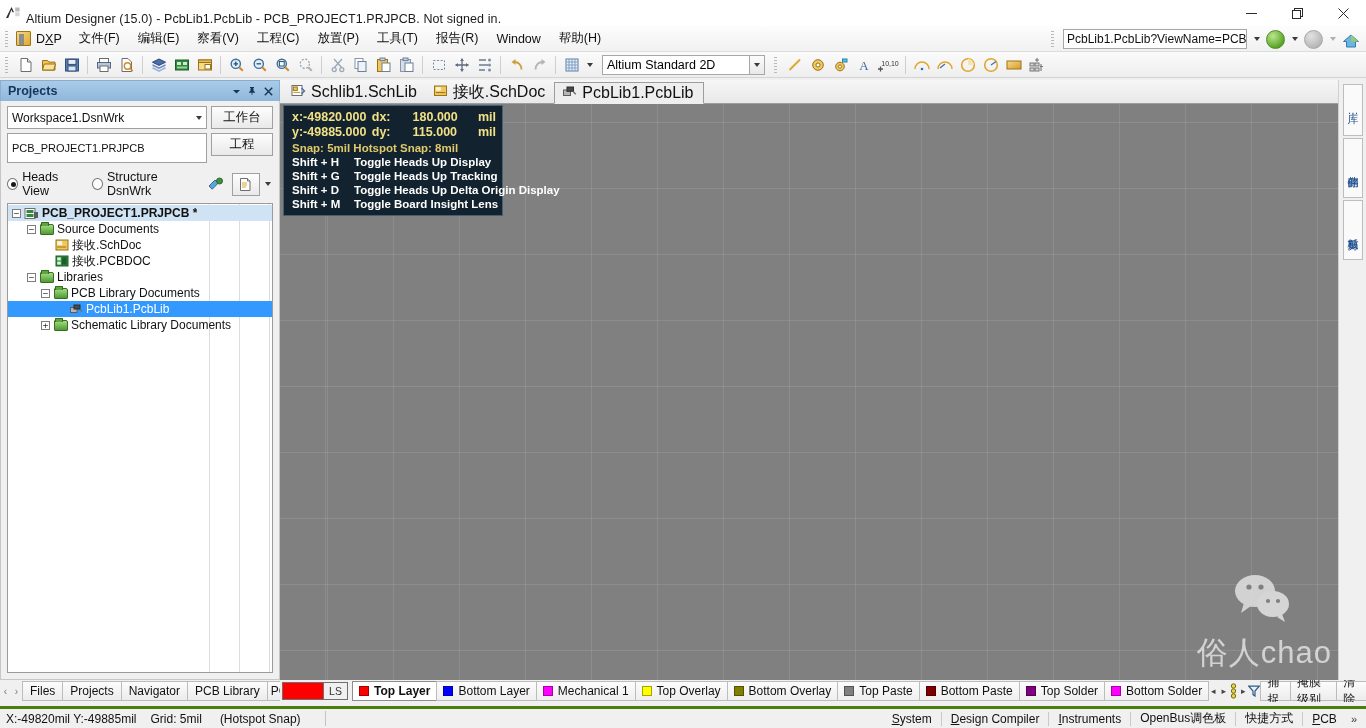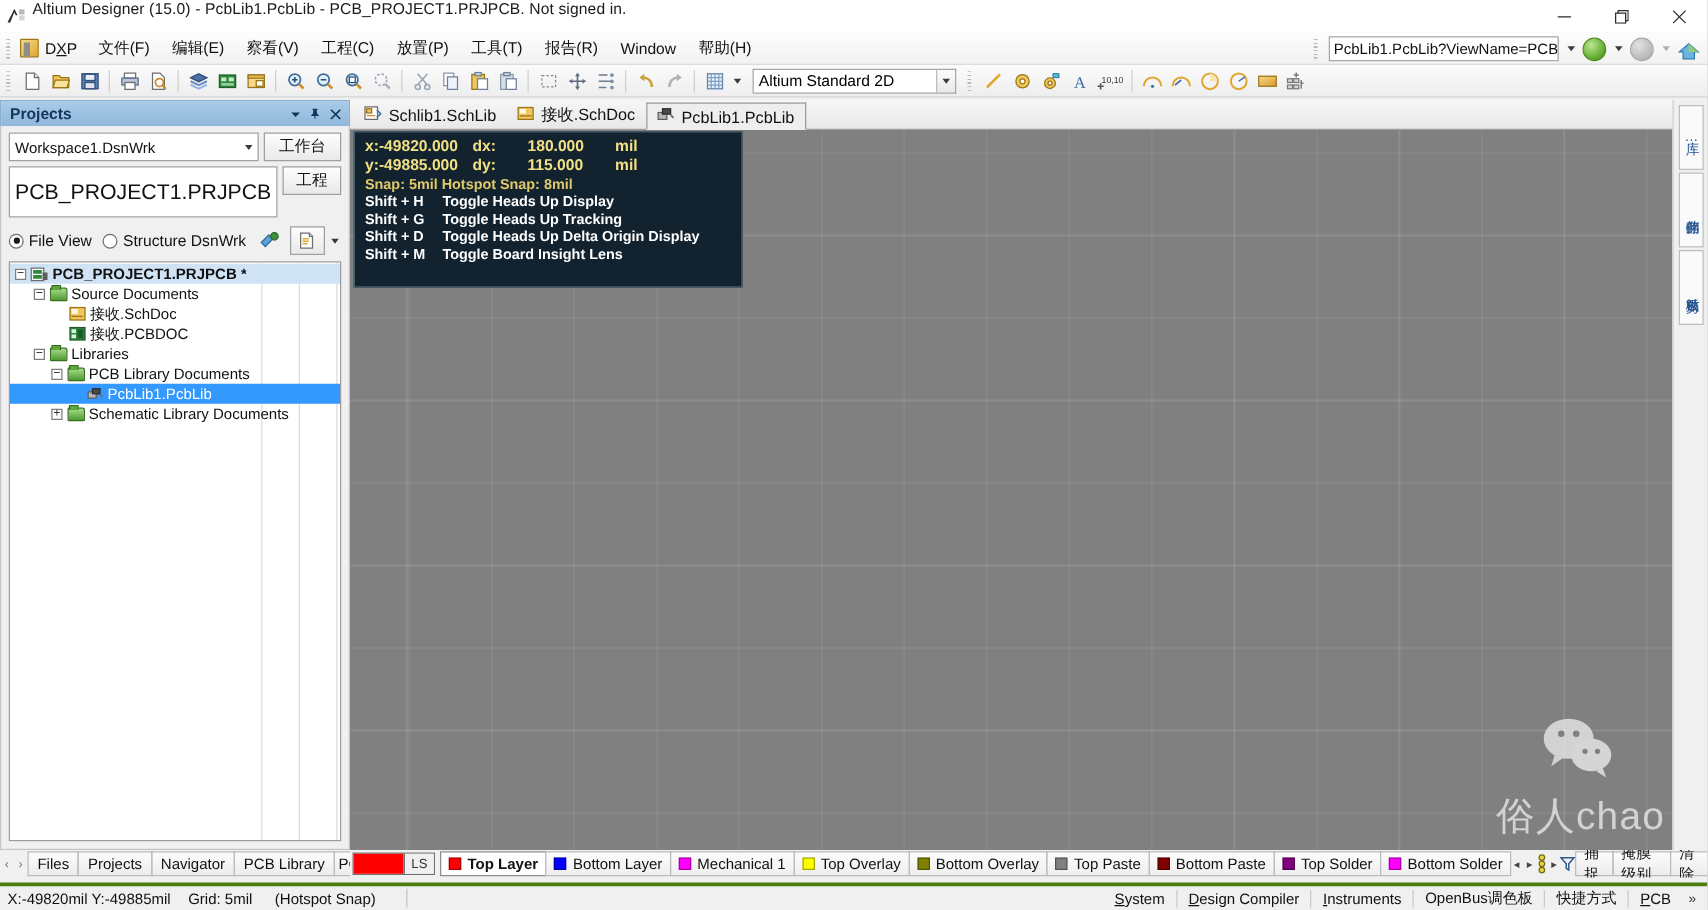--- a/index.html
+++ b/index.html
@@ -11,21 +11,21 @@
     font-size: 12px;
     background: #f0f0f0;
     -webkit-font-smoothing: antialiased;
   }
   #app { position: relative; width: 1366px; height: 728px; background: #f0f0f0; }
 
   
   .titlebar {
     position: absolute; left: 0; top: 0; width: 1366px; height: 26px;
     background: #ffffff;
-    display: flex; align-items: flex-start;
+    display: flex; align-items: flex-end;
   }
   .tb-icon { width: 26px; height: 26px; display: flex; align-items: center; justify-content: center; }
   .tb-icon svg { display: block; }
   .tb-title { font-size: 12.5px; color: #1a1a1a; white-space: nowrap; letter-spacing: .1px; }
   .tb-btns { margin-left: auto; display: flex; height: 26px; }
   .tb-btn { width: 46px; height: 26px; display: flex; align-items: center; justify-content: center; color: #2b2b2b; }
 
   
   .menubar {
     position: absolute; left: 0; top: 26px; width: 1366px; height: 26px;
@@ -107,22 +107,22 @@
     flex:1; height:23px; background:#fff; border:1px solid #a0a0a0;
     display:flex; align-items:center; padding:0 4px; font-size:12px; color:#111;
   }
   .combo .cv { flex:1; }
   .btn-cn {
     width:62px; height:23px; background:linear-gradient(#fdfdfd,#e9e9e9);
     border:1px solid #a0a0a0; display:flex; align-items:center; justify-content:center;
     font-size:12.5px; color:#111;
   }
   .txtbox {
-    flex:1; height:41px; background:#fff; border:1px solid #a0a0a0;
-    display:flex; align-items:center; padding:0 4px; font-size:17px; color:#111;
+    flex:1; height:30px; background:#fff; border:1px solid #a0a0a0;
+    display:flex; align-items:center; padding:0 4px; font-size:11px; color:#111;
   }
   .row3 { display:flex; align-items:center; gap:4px; margin:3px 0 5px 0; }
   .radio { display:flex; align-items:center; gap:4px; font-size:12.5px; color:#111; }
   .rdot { width:12px;height:12px;border-radius:50%;border:1px solid #707070;background:#fff;display:inline-block;position:relative;}
   .rdot.on::after{content:"";position:absolute;left:2.5px;top:2.5px;width:5px;height:5px;border-radius:50%;background:#1a1a1a;}
   .sq-btn {
     width:28px;height:23px;border:1px solid #a0a0a0;background:linear-gradient(#fdfdfd,#e9e9e9);
     display:flex;align-items:center;justify-content:center;
   }
   .sq-btn.flat{border:none;background:transparent;}
@@ -152,41 +152,41 @@
   .tlabel{overflow:hidden;text-overflow:ellipsis;}
 
   
   .doctabs {
     position:absolute; left:280px; top:80px; width:1058px; height:24px;
     background:linear-gradient(#f6f6f6,#e8e8e8); border-bottom:1px solid #9d9d9d;
     display:flex; align-items:flex-end; padding-left:4px;
   }
   .dtab {
     height:22px; display:flex; align-items:center; gap:5px; padding:0 9px 0 7px;
-    font-size:13px; color:#111; background:transparent; white-space:nowrap;
+    font-size:16px; color:#111; background:transparent; white-space:nowrap;
   }
   .dtab.active { background:#eeeeee; border:1px solid #9d9d9d; border-bottom:1px solid #eeeeee; margin-bottom:-1px; }
 
   .canvas {
     position:absolute; left:280px; top:104px; width:1058px; height:576px;
     background:#808080; overflow:hidden;
   }
   .grid {
     position:absolute; inset:0;
     background-image:
       repeating-linear-gradient(to right, rgba(255,255,255,.10) 0 1px, transparent 1px 66px),
       repeating-linear-gradient(to bottom, rgba(255,255,255,.10) 0 1px, transparent 1px 66px);
     background-position: 47px 18px;
   }
 
   
   .hud {
-    position:absolute; left:3px; top:1px; width:311px;
+    position:absolute; left:3px; top:1px; width:220px;
     background:#12222e; border:1px solid #45616f;
-    padding:4px 6px 18px 8px; line-height:1.22;
+    padding:4px 6px 4px 8px; line-height:1.22;
     font-family:"Liberation Sans","DejaVu Sans",sans-serif;
   }
   .hud .l1, .hud .l2 { color:#f2e085; font-weight:bold; font-size:12.5px; display:flex; }
   .hud .l1 .a,.hud .l2 .a{width:86px;}
   .hud .l1 .b,.hud .l2 .b{width:44px;}
   .hud .l1 .c,.hud .l2 .c{width:64px;text-align:left;}
   .hud .l1 .d,.hud .l2 .d{padding-left:6px;}
   .hud .l3 { color:#e0c96a; font-weight:bold; font-size:11.5px; }
   .hud .k  { color:#ffffff; font-weight:bold; font-size:11.5px; white-space:nowrap; }
   .hud .k .key { display:inline-block; width:62px; }
@@ -621,21 +621,21 @@
         <div class="btn-cn">工作台</div>
       </div>
       <div class="row1">
         <div class="txtbox">PCB_PROJECT1.PRJPCB</div>
         <div class="btn-cn">工程</div>
       </div>
 
       <div class="row3">
         <label class="radio">
           <span class="rdot on"></span>
-          <span>File View</span>
+          <span>Heads View</span>
         </label>
         <label class="radio" style="margin-left:5px">
           <span class="rdot"></span>
           <span>Structure DsnWrk</span>
         </label>
         <div style="margin-left:auto;display:flex;gap:3px;align-items:center;">
           <div class="sq-btn flat">
             <svg width="17" height="15" viewBox="0 0 17 15">
                 <path d="M2 9l6-6 3.2 3.2-6 6z" fill="#5fa3d6" stroke="#2e6c9e"></path>
                 <circle cx="12.5" cy="4" r="3" fill="#3f8f3f" stroke="#2a6a2a"></circle>

